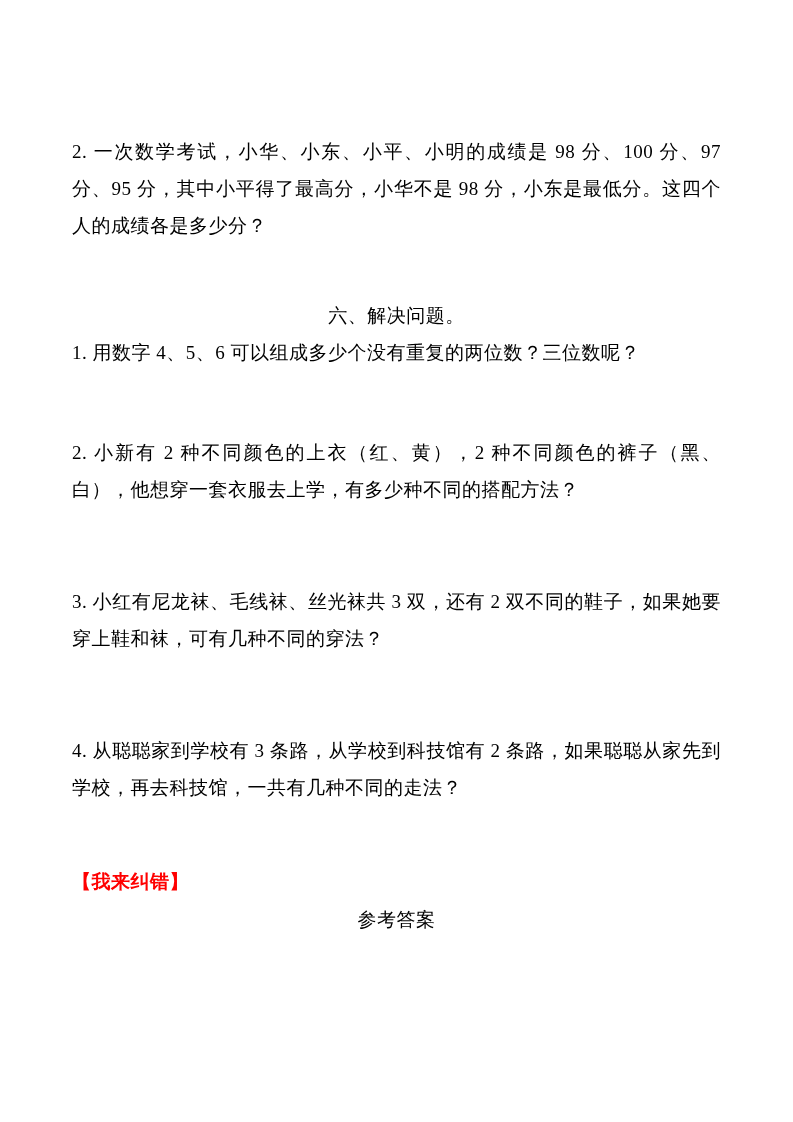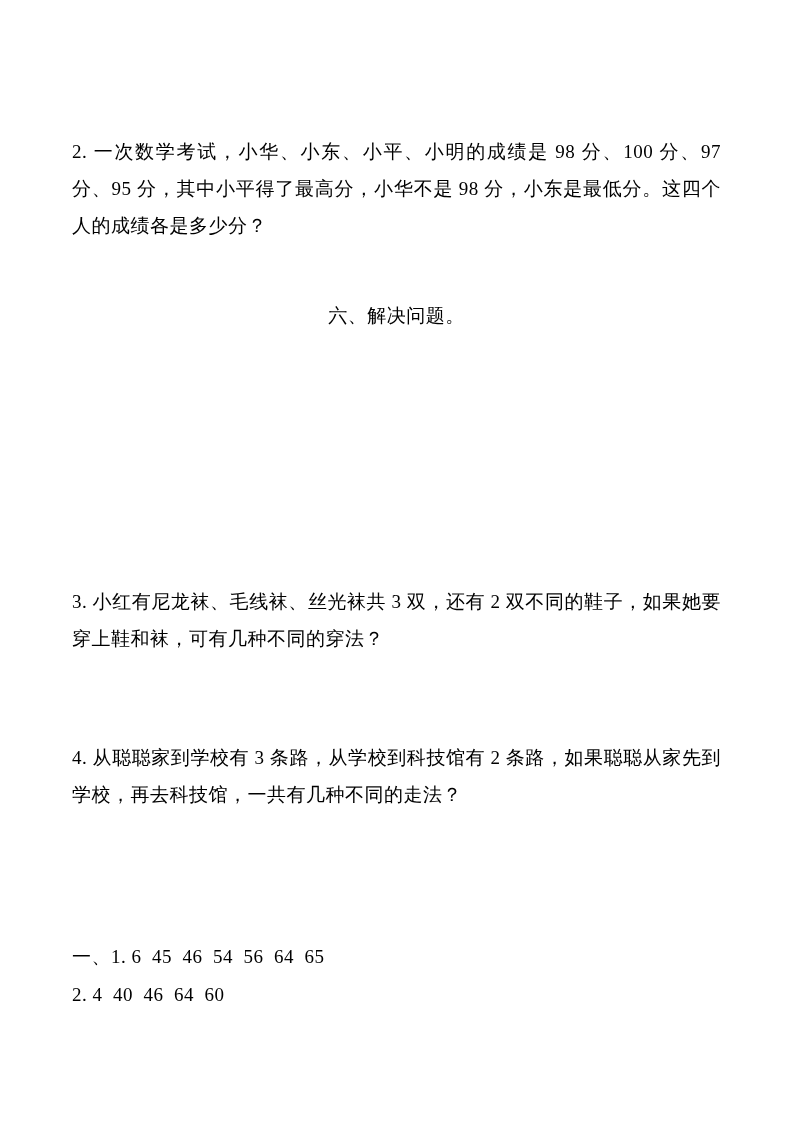--- a/index.html
+++ b/index.html
@@ -24,40 +24,42 @@
     font-size: 19px;
     line-height: 37px;
     text-align: justify;
     letter-spacing: 0.5px;
   }
   #p-problem2   { top: 133px; }
   #p-section6   { top: 297px; text-align: center; }
   #p-item1      { top: 334px; }
   #p-item2      { top: 434px; }
   #p-item3      { top: 563px; margin-top: 20px; }
-  #p-item4      { top: 732px; margin-top: 7px; }
+  #p-item4      { top: 732px; }
   #p-correction { top: 863px; text-align: left; font-weight: bold; color: #ff0000; }
   #p-anstitle   { top: 901px; text-align: center; }
   #p-ans1       { top: 938px; text-align: left; white-space: pre-wrap; }
   #p-ans2       { top: 976px; text-align: left; white-space: pre-wrap; }
 </style>
 </head>
 <body>
 
 <div class="page">
 
   <p class="para" id="p-problem2">2. 一次数学考试，小华、小东、小平、小明的成绩是 98 分、100 分、97 分、95 分，其中小平得了最高分，小华不是 98 分，小东是最低分。这四个人的成绩各是多少分？</p>
 
   <p class="para" id="p-section6">六、解决问题。</p>
 
+  <p class="para" id="p-item1">1. 用数字 4、5、6 可以组成多少个没有重复的两位数？三位数呢？</p>
 
+  <p class="para" id="p-item2">2. 小新有 2 种不同颜色的上衣（红、黄），2 种不同颜色的裤子（黑、白），他想穿一套衣服去上学，有多少种不同的搭配方法？</p>
 
   <p class="para" id="p-item3">3. 小红有尼龙袜、毛线袜、丝光袜共 3 双，还有 2 双不同的鞋子，如果她要穿上鞋和袜，可有几种不同的穿法？</p>
 
   <p class="para" id="p-item4">4. 从聪聪家到学校有 3 条路，从学校到科技馆有 2 条路，如果聪聪从家先到学校，再去科技馆，一共有几种不同的走法？</p>
 
+  <p class="para" id="p-correction">【我来纠错】</p>
+
+  <p class="para" id="p-anstitle">参考答案</p>
 
 
-  <p class="para" id="p-ans1">一、1. 6  45  46  54  56  64  65</p>
-
-  <p class="para" id="p-ans2">2. 4  40  46  64  60</p>
 
 </div>
 
 </body></html>

